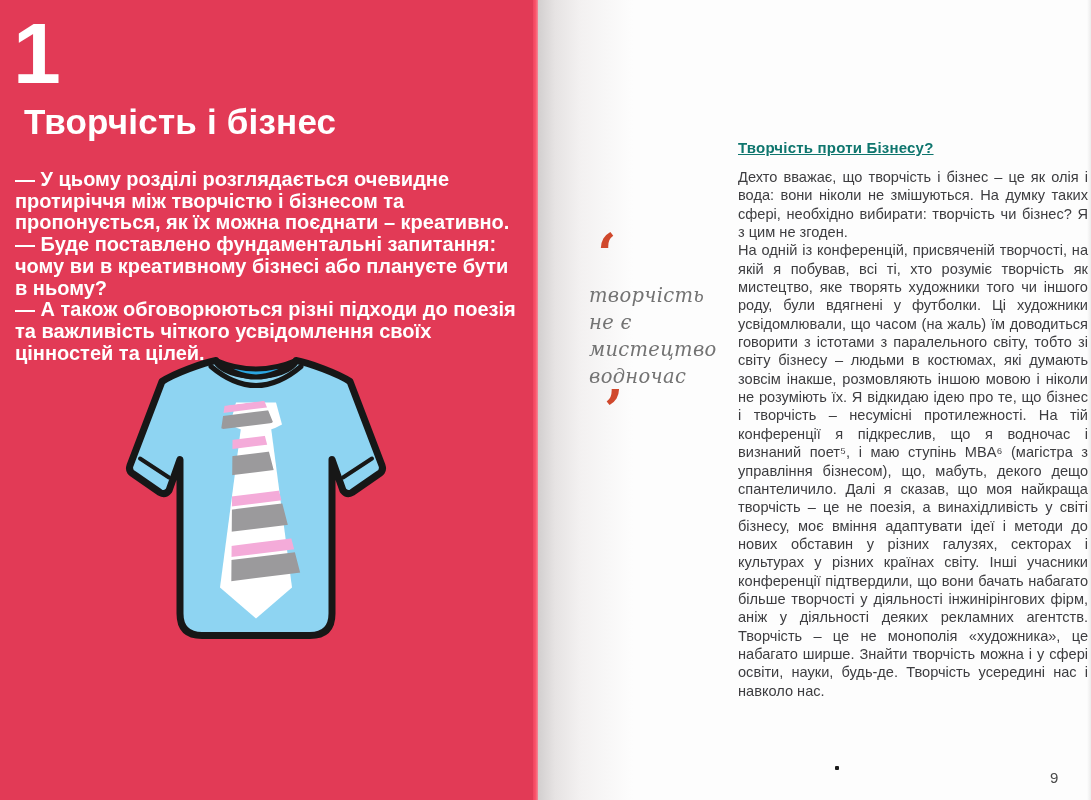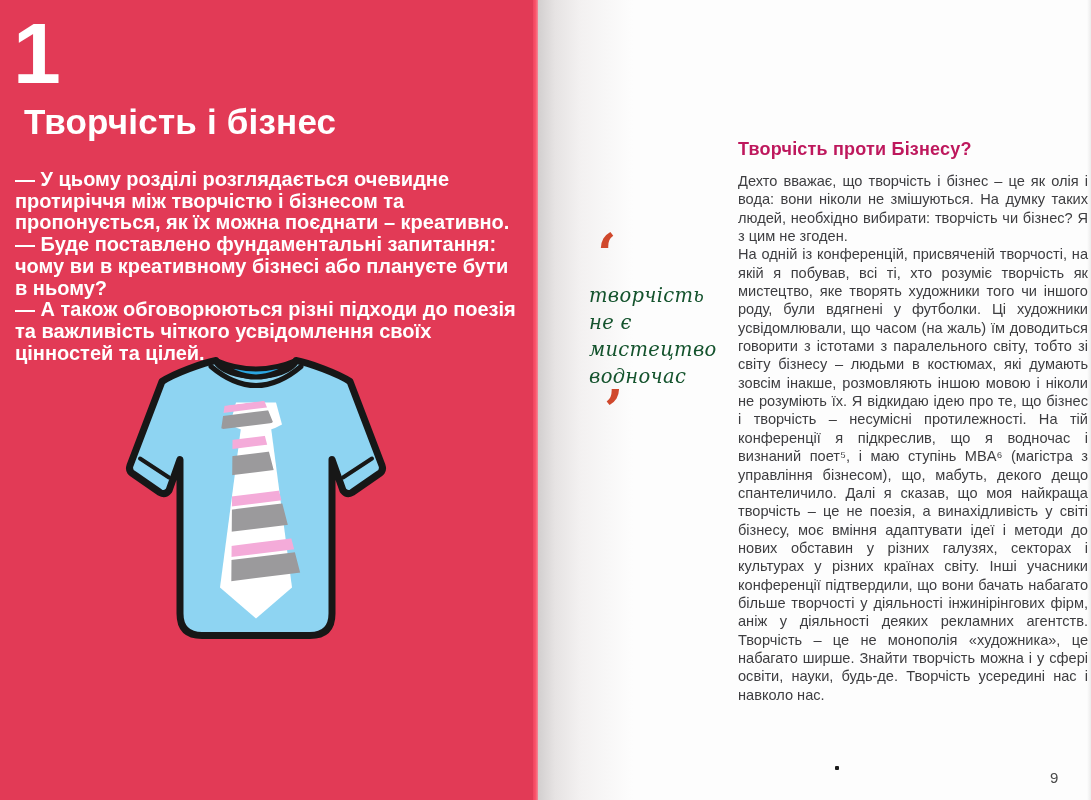--- a/index.html
+++ b/index.html
@@ -48,28 +48,28 @@
   .pull-quote{position:absolute;left:586px;top:226px;width:140px;}
   .quote-mark{
     position:absolute;font-family:"DejaVu Serif",serif;font-weight:bold;
     font-size:56px;line-height:1;color:#d0482c;
   }
   .quote-open{left:11px;top:0;}
   .quote-close{left:18px;top:156px;}
   .quote-lines{
     position:absolute;left:3px;top:56px;width:140px;
     font-family:"DejaVu Serif",serif;font-style:italic;
-    font-size:19.5px;line-height:27px;color:#14532d;letter-spacing:0.3px;
+    font-size:19.5px;line-height:27px;color:#737373;letter-spacing:0.3px;
   }
   .quote-lines div{white-space:nowrap;}
   
   .article{position:absolute;left:738px;top:139px;width:350px;}
   .article-heading{
-    margin:0 0 12px 0;font-size:18px;font-weight:bold;
-    color:#be185d;letter-spacing:0.2px;
+    margin:0 0 12px 0;font-size:15px;font-weight:bold;
+    color:#0f766e;letter-spacing:0.2px;text-decoration:underline;
   }
   .article-body p{
     margin:0;font-size:14.6px;line-height:18.35px;color:#3d3d40;
     text-align:justify;
   }
   .ink-dot{
     position:absolute;left:835px;top:766px;width:4px;height:4px;
     background:#1c1c1c;border-radius:1px;
   }
   .page-number{
@@ -149,21 +149,21 @@
       <div>не є</div>
       <div>мистецтво</div>
       <div>водночас</div>
     </div>
     <span class="quote-mark quote-close">’</span>
   </div>
 
   <div class="article">
     <h2 class="article-heading">Творчість проти Бізнесу?</h2>
     <div class="article-body">
-      <p>Дехто вважає, що творчість і бізнес – це як олія і вода: вони ніколи не змішуються. На думку таких людей, необхідно вибирати: творчість чи бізнес? Я з цим не згоден.</p>
+      <p>Дехто вважає, що творчість і бізнес – це як олія і вода: вони ніколи не змішуються. На думку таких сфері, необхідно вибирати: творчість чи бізнес? Я з цим не згоден.</p>
       <p>На одній із конференцій, присвяченій творчості, на якій я побував, всі ті, хто розуміє творчість як мистецтво, яке творять художники того чи іншого роду, були вдягнені у футболки. Ці художники усвідомлювали, що часом (на жаль) їм доводиться говорити з істотами з паралельного світу, тобто зі світу бізнесу – людьми в костюмах, які думають зовсім інакше, розмовляють іншою мовою і ніколи не розуміють їх. Я відкидаю ідею про те, що бізнес і творчість – несумісні протилежності. На тій конференції я підкреслив, що я водночас і визнаний поет⁵, і маю ступінь MBA⁶ (магістра з управління бізнесом), що, мабуть, декого дещо спантеличило. Далі я сказав, що моя найкраща творчість – це не поезія, а винахідливість у світі бізнесу, моє вміння адаптувати ідеї і методи до нових обставин у різних галузях, секторах і культурах у різних країнах світу. Інші учасники конференції підтвердили, що вони бачать набагато більше творчості у діяльності інжинірінгових фірм, аніж у діяльності деяких рекламних агентств. Творчість – це не монополія «художника», це набагато ширше. Знайти творчість можна і у сфері освіти, науки, будь-де. Творчість усередині нас і навколо нас.</p>
     </div>
   </div>
 
   <div class="ink-dot"></div>
   <div class="page-number">9</div>
 
 </div>
 
 </body></html>

